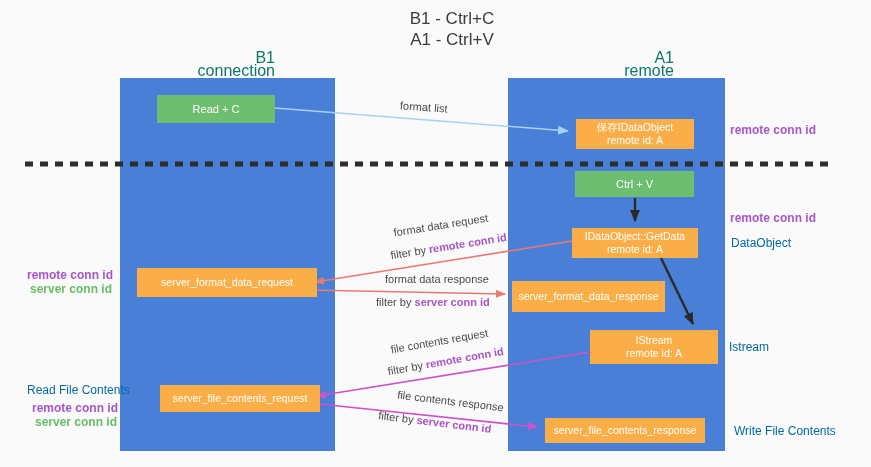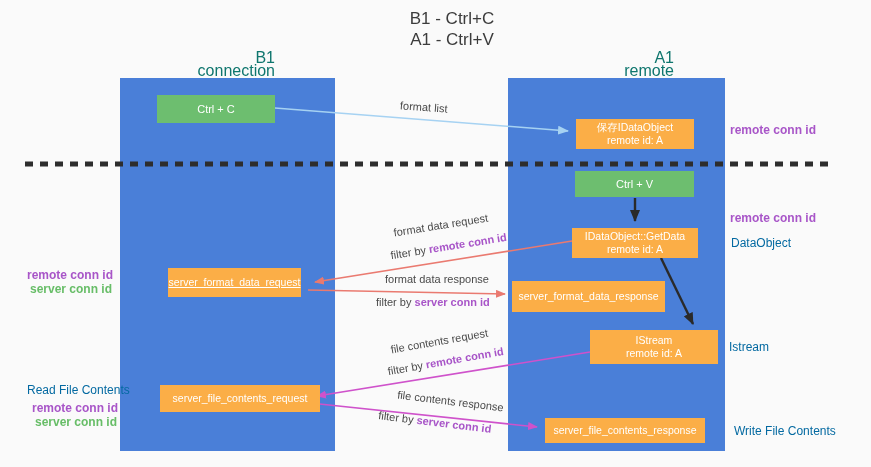--- a/index.html
+++ b/index.html
@@ -89,38 +89,38 @@
     <line x1="275" y1="108" x2="568" y2="131" stroke="#a6d2f2" stroke-width="1.6" marker-end="url(#m-blue)"></line>
     <line x1="635" y1="198" x2="635" y2="221" stroke="#2a2a2a" stroke-width="2.4" marker-end="url(#m-black)"></line>
     <line x1="572" y1="241" x2="315" y2="282" stroke="#ea7a70" stroke-width="1.6" marker-end="url(#m-salmon)"></line>
     <line x1="308" y1="290" x2="505" y2="294" stroke="#ea7a70" stroke-width="1.6" marker-end="url(#m-salmon)"></line>
     <line x1="661" y1="258" x2="693" y2="324" stroke="#2a2a2a" stroke-width="2.4" marker-end="url(#m-black)"></line>
     <line x1="590" y1="352" x2="317" y2="396" stroke="#cf52cb" stroke-width="1.6" marker-end="url(#m-magenta)"></line>
     <line x1="310" y1="403" x2="537" y2="427" stroke="#cf52cb" stroke-width="1.6" marker-end="url(#m-magenta)"></line>
   </svg>
 
   <div class="box green" style="left:157px;top:95px;width:118px;height:28px;">
-    <span>Ctrl + C</span>
+    <span>Read + C</span>
   </div>
 
   <div class="box orange small" style="left:576px;top:119px;width:118px;height:30px;">
     <span>保存IDataObject</span>
     <span>remote id: A</span>
   </div>
 
   <div class="box green" style="left:575px;top:171px;width:119px;height:26px;">
     <span>Ctrl + V</span>
   </div>
 
   <div class="box orange small" style="left:572px;top:228px;width:126px;height:30px;">
     <span>IDataObject::GetData</span>
     <span>remote id: A</span>
   </div>
 
-  <div class="box orange small" style="left:168px;top:268px;width:133px;height:29px;text-decoration:underline;">
+  <div class="box orange small" style="left:137px;top:268px;width:180px;height:29px;">
     <span>server_format_data_request</span>
   </div>
 
   <div class="box orange small" style="left:512px;top:281px;width:153px;height:31px;">
     <span>server_format_data_response</span>
   </div>
 
   <div class="box orange small" style="left:590px;top:330px;width:128px;height:34px;">
     <span>IStream</span>
     <span>remote id: A</span>

